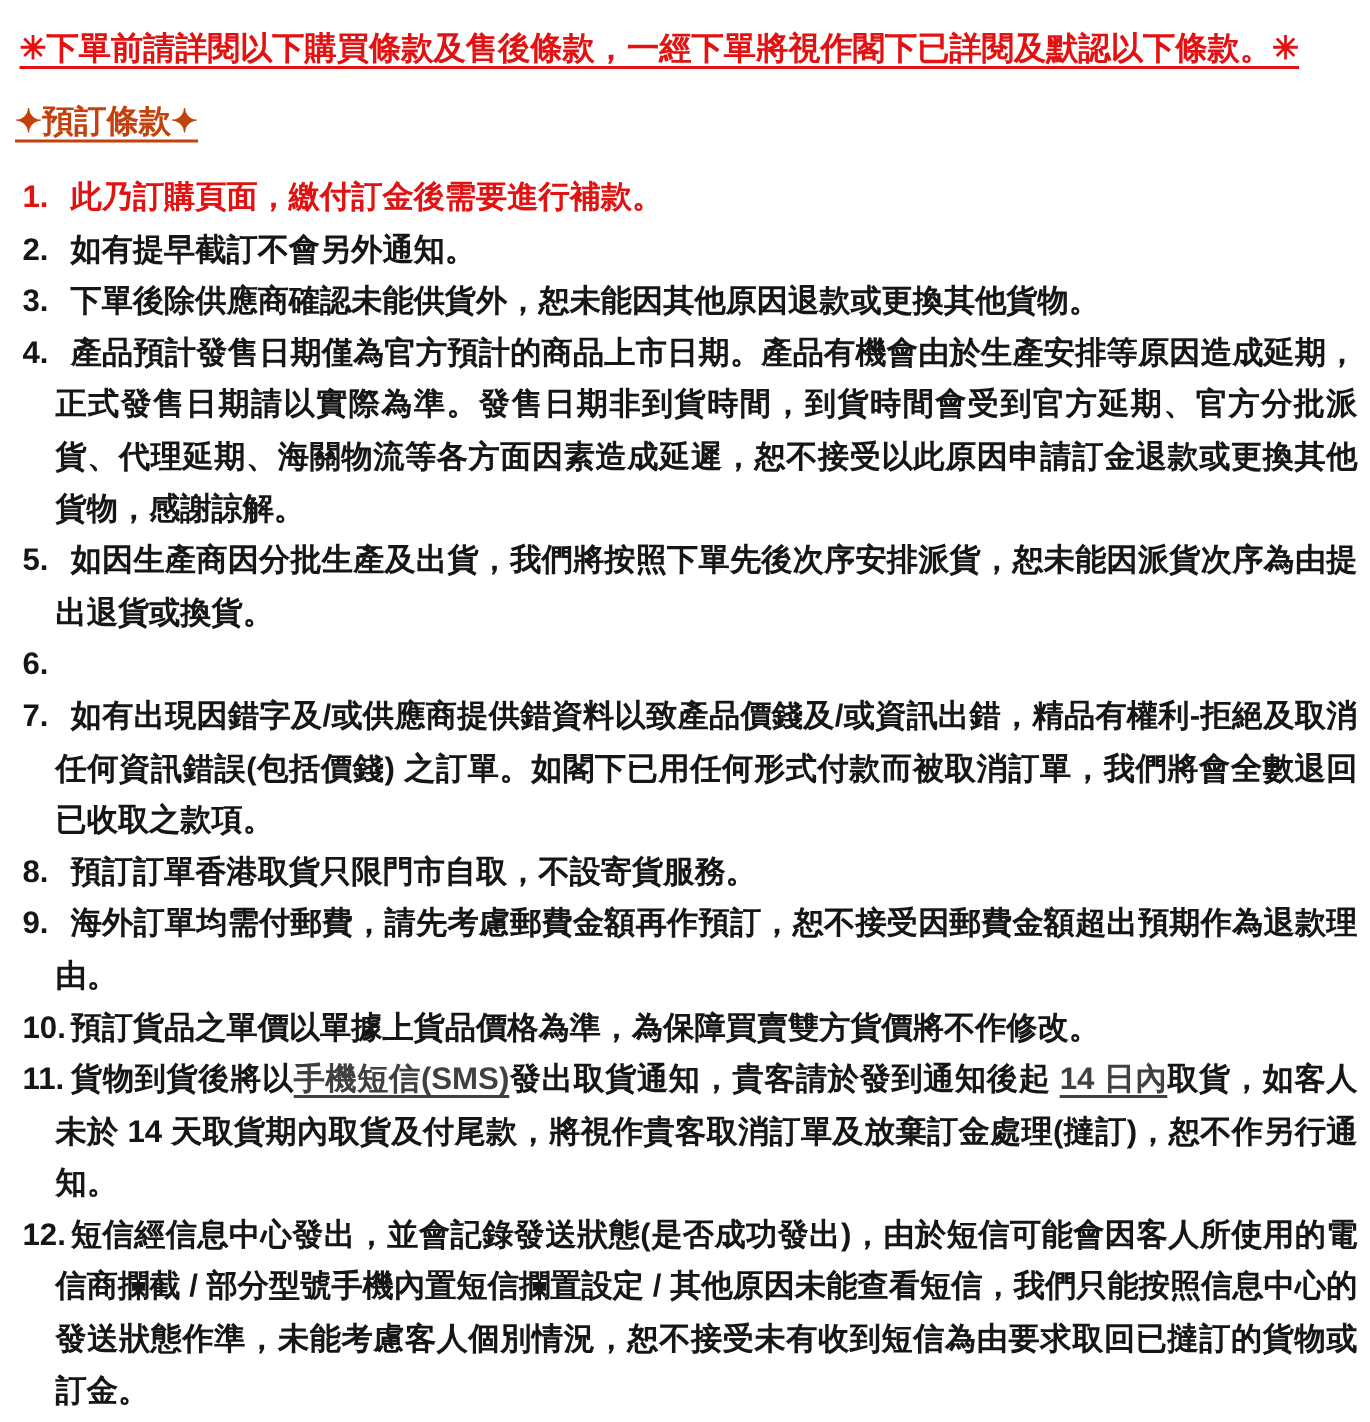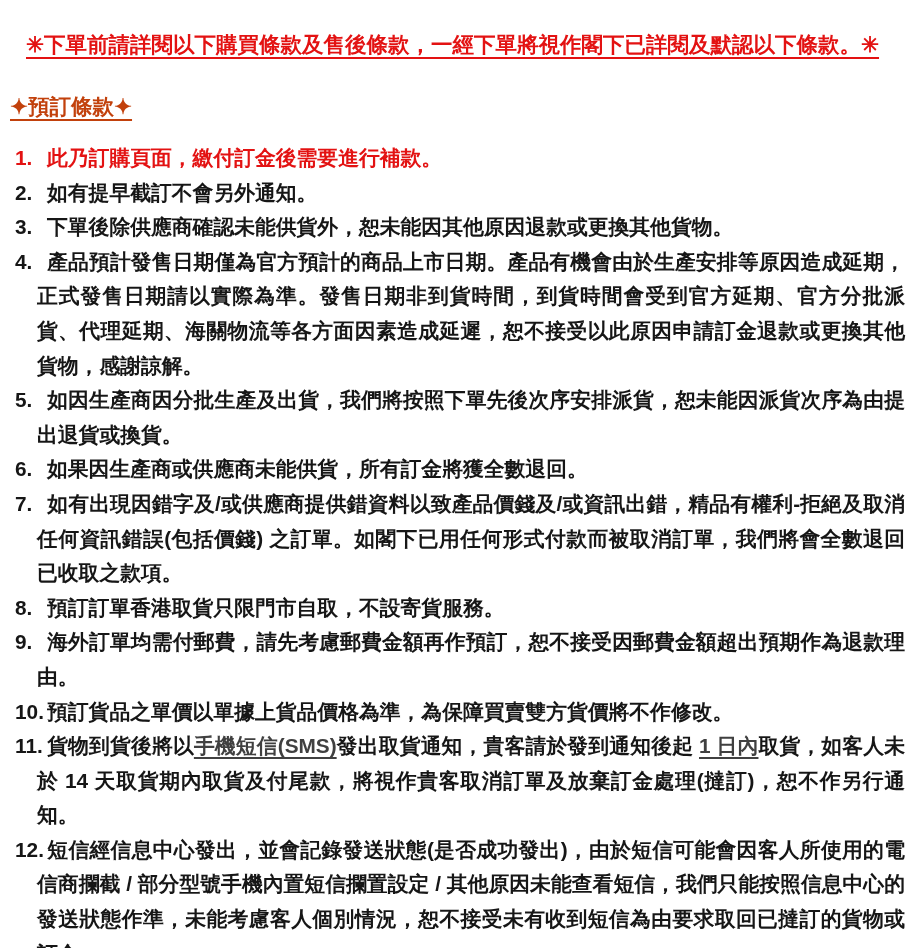--- a/index.html
+++ b/index.html
@@ -20,21 +20,21 @@
     padding: 14px 8px 0 10px;
     color: #161616;
   }
   .notice {
     color: #e31212;
     font-size: 21.5px;
     line-height: 30px;
     text-decoration: underline;
     text-decoration-thickness: 2px;
     text-underline-offset: 5px;
-    margin: 16px;
+    margin: 3px;
   }
   .section-title {
     color: #c2410c;
     font-size: 21.5px;
     line-height: 26px;
     margin-top: 18px;
     display: inline-block;
     text-decoration: underline;
     text-decoration-thickness: 2px;
     text-underline-offset: 5px;
@@ -83,22 +83,22 @@
   <p class="notice">✳下單前請詳閱以下購買條款及售後條款，一經下單將視作閣下已詳閱及默認以下條款。✳</p>
 
   <span class="section-title">✦預訂條款✦</span>
 
   <ol class="terms">
       <li class="red"><span class="num">1.</span><span class="tab"></span><span class="red">此乃訂購頁面，繳付訂金後需要進行補款。</span></li>
       <li><span class="num">2.</span><span class="tab"></span><span>如有提早截訂不會另外通知。</span></li>
       <li><span class="num">3.</span><span class="tab"></span><span>下單後除供應商確認未能供貨外，恕未能因其他原因退款或更換其他貨物。</span></li>
       <li><span class="num">4.</span><span class="tab"></span><span>產品預計發售日期僅為官方預計的商品上市日期。產品有機會由於生產安排等原因造成延期，正式發售日期請以實際為準。發售日期非到貨時間，到貨時間會受到官方延期、官方分批派貨、代理延期、海關物流等各方面因素造成延遲，恕不接受以此原因申請訂金退款或更換其他貨物，感謝諒解。</span></li>
       <li><span class="num">5.</span><span class="tab"></span><span>如因生產商因分批生產及出貨，我們將按照下單先後次序安排派貨，恕未能因派貨次序為由提出退貨或換貨。</span></li>
-      <li><span class="num">6.</span><span class="tab"></span><span>如果因生產商或供應商未能供貨，所有訂金將獲全數退回。</span></li>
+      <li><span class="num">6.</span><span class="tab"></span></li>
       <li><span class="num">7.</span><span class="tab"></span><span>如有出現因錯字及/或供應商提供錯資料以致產品價錢及/或資訊出錯，精品有權利-拒絕及取消任何資訊錯誤(包括價錢) 之訂單。如閣下已用任何形式付款而被取消訂單，我們將會全數退回已收取之款項。</span></li>
       <li><span class="num">8.</span><span class="tab"></span><span>預訂訂單香港取貨只限門市自取，不設寄貨服務。</span></li>
       <li><span class="num">9.</span><span class="tab"></span><span>海外訂單均需付郵費，請先考慮郵費金額再作預訂，恕不接受因郵費金額超出預期作為退款理由。</span></li>
       <li><span class="num">10.</span><span class="tab"></span><span>預訂貨品之單價以單據上貨品價格為準，為保障買賣雙方貨價將不作修改。</span></li>
-      <li><span class="num">11.</span><span class="tab"></span><span>貨物到貨後將以</span><span class="ru">手機短信(SMS)</span><span>發出取貨通知，貴客請於發到通知後起 </span><span class="ru">1 日內</span><span>取貨，如客人未於 14 天取貨期內取貨及付尾款，將視作貴客取消訂單及放棄訂金處理(撻訂)，恕不作另行通知。</span></li>
+      <li><span class="num">11.</span><span class="tab"></span><span>貨物到貨後將以</span><span class="ru">手機短信(SMS)</span><span>發出取貨通知，貴客請於發到通知後起 </span><span class="ru">14 日內</span><span>取貨，如客人未於 14 天取貨期內取貨及付尾款，將視作貴客取消訂單及放棄訂金處理(撻訂)，恕不作另行通知。</span></li>
       <li><span class="num">12.</span><span class="tab"></span><span>短信經信息中心發出，並會記錄發送狀態(是否成功發出)，由於短信可能會因客人所使用的電信商攔截 / 部分型號手機內置短信攔置設定 / 其他原因未能查看短信，我們只能按照信息中心的發送狀態作準，未能考慮客人個別情況，恕不接受未有收到短信為由要求取回已撻訂的貨物或訂金。</span></li>
       <li><span class="num">13.</span><span class="tab"></span><span>有關更多網店購物詳情，請參閱 </span><a href="#" class="link">網店購物須知</a><span> 。</span></li>
     </ol>
 </div>
 
 </body></html>

